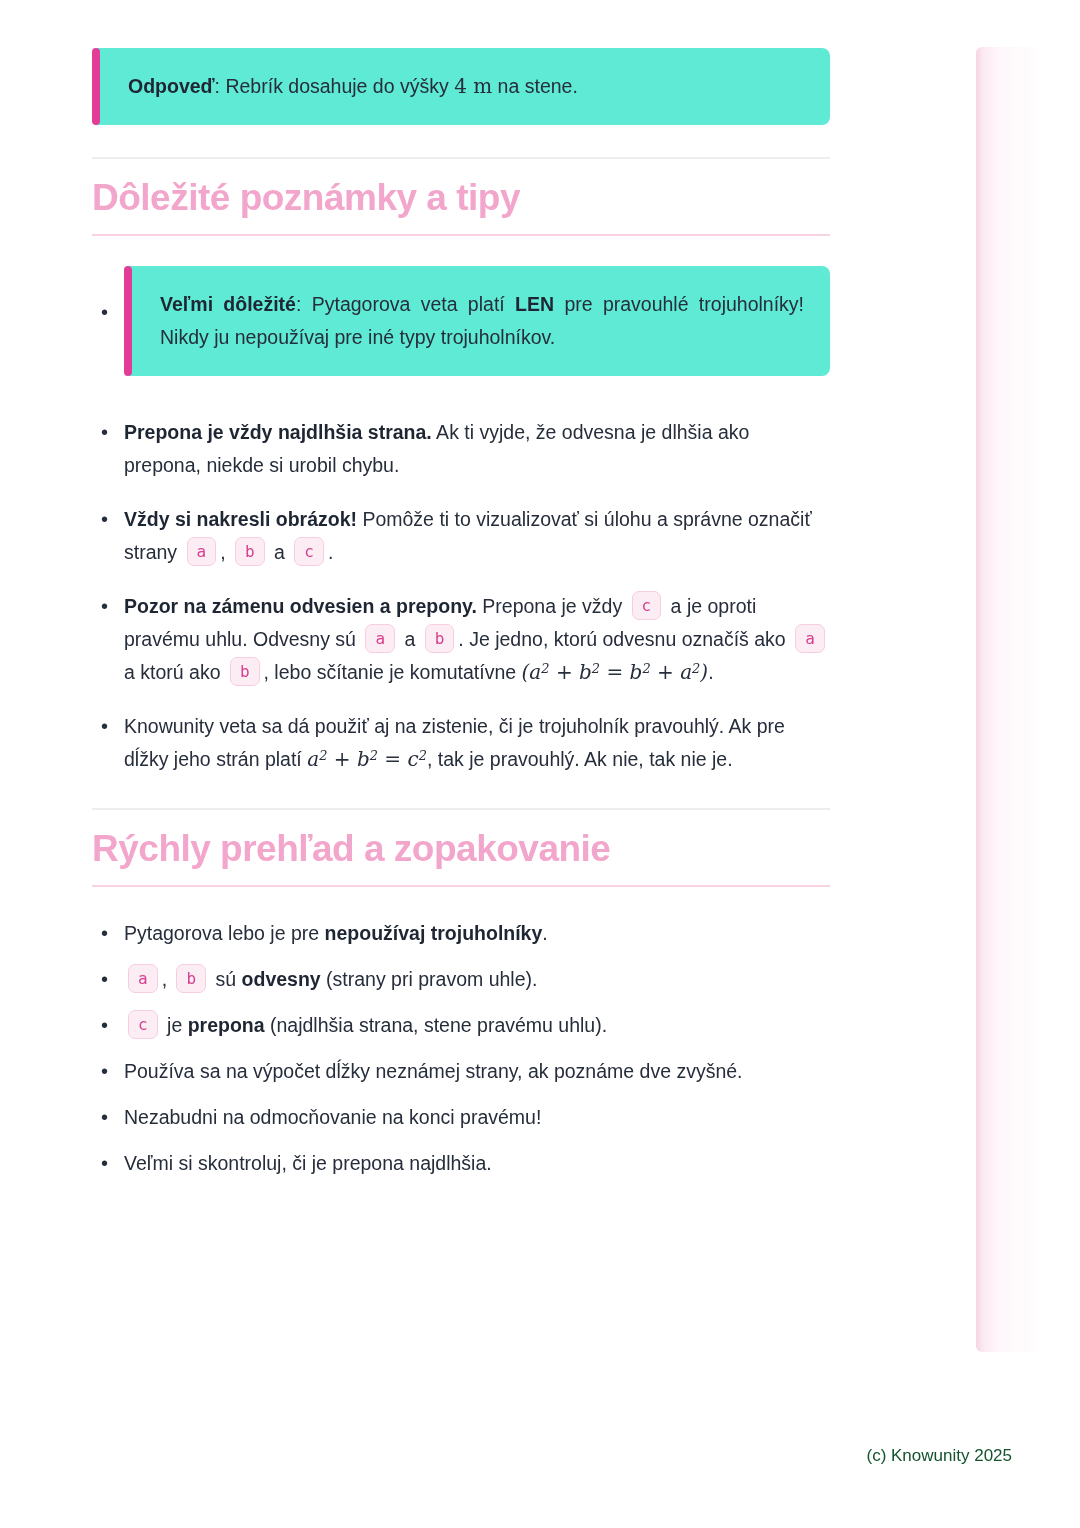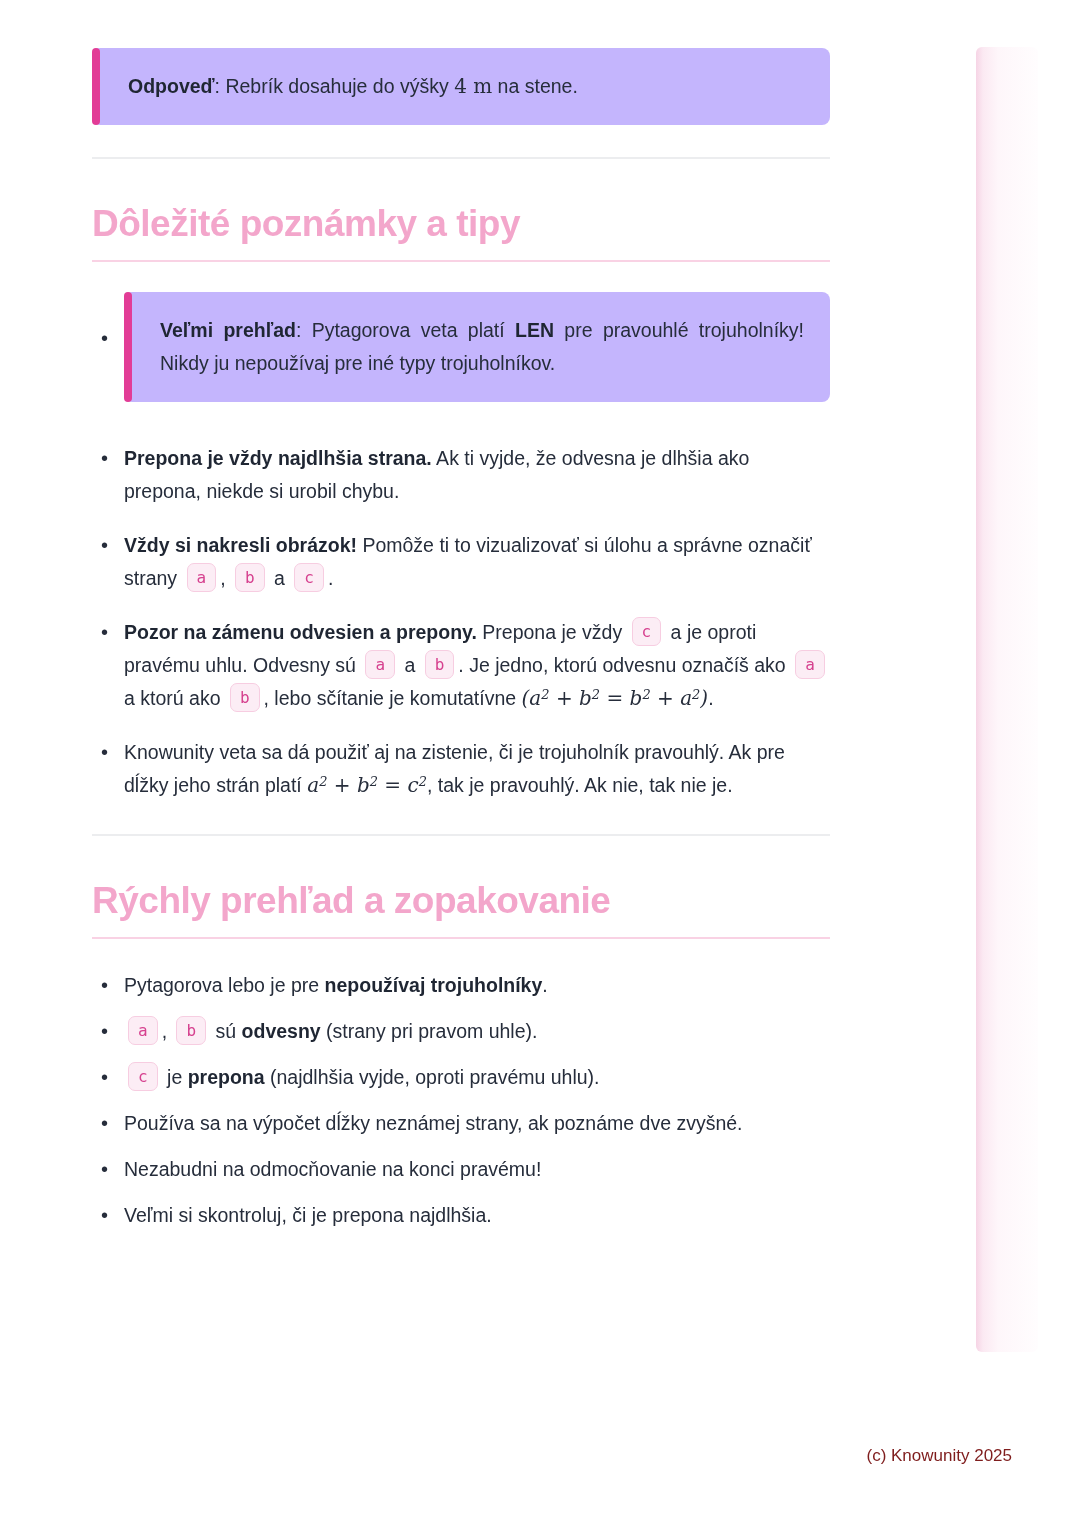--- a/index.html
+++ b/index.html
@@ -14,21 +14,21 @@
   }
   .content {
     position: absolute;
     left: 92px;
     top: 48px;
     width: 738px;
   }
   
   .callout {
     position: relative;
-    background: #c4b5fd;
+    background: #5eead4;
     border-radius: 8px;
     padding: 22px 26px 22px 36px;
     font-size: 19.5px;
     line-height: 33px;
   }
   .callout::before {
     content: "";
     position: absolute;
     left: 0; top: 0; bottom: 0;
     width: 8px;
@@ -41,21 +41,21 @@
     border: none;
     border-top: 2px solid #ecedef;
     margin: 32px 0 0 0;
   }
   
   .section-title {
     color: #f3a6cb;
     font-size: 37px;
     font-weight: 700;
     letter-spacing: -0.5px;
-    margin: 44px 0 0 0;
+    margin: 18px 0 0 0;
     padding-bottom: 15px;
     border-bottom: 2.5px solid #f9d2e4;
   }
   
   ul.bullet-list {
     list-style: none;
     margin: 30px 0 0 0;
     padding: 0;
   }
   ul.bullet-list > li {
@@ -112,21 +112,21 @@
     height: 1305px;
     border-radius: 6px;
     background: linear-gradient(to right, #f6d4e5 0px, #fbe9f2 7px, #fef6fa 22px, #fffdfe 62px);
   }
   
   .footer-credit {
     position: absolute;
     right: 68px;
     bottom: 62px;
     font-size: 17px;
-    color: #7f1d1d;
+    color: #14532d;
   }
 </style>
 </head>
 <body>
 
 <div class="page">
 
   <div class="side-accent"></div>
 
   <div class="content">
@@ -135,37 +135,37 @@
       <span><span class="seg-bold">Odpoveď</span><span class="seg-text">: Rebrík dosahuje do výšky </span><span class="seg-serif">4 m</span><span class="seg-text"> na stene.</span></span>
     </div>
 
     <hr class="divider">
 
     <h2 class="section-title">Dôležité poznámky a tipy</h2>
 
     <ul class="bullet-list list-notes">
       <li class="has-callout">
         <div class="callout justify">
-          <span><span class="seg-bold">Veľmi prehľad</span><span class="seg-text">: Pytagorova veta platí </span><span class="seg-bold">LEN</span><span class="seg-text"> pre pravouhlé trojuholníky! Nikdy ju nepoužívaj pre iné typy trojuholníkov.</span></span>
+          <span><span class="seg-bold">Veľmi dôležité</span><span class="seg-text">: Pytagorova veta platí </span><span class="seg-bold">LEN</span><span class="seg-text"> pre pravouhlé trojuholníky! Nikdy ju nepoužívaj pre iné typy trojuholníkov.</span></span>
         </div>
       </li>
       <li><span class="seg-bold">Prepona je vždy najdlhšia strana.</span><span class="seg-text"> Ak ti vyjde, že odvesna je dlhšia ako prepona, niekde si urobil chybu.</span></li>
       <li><span class="seg-bold">Vždy si nakresli obrázok!</span><span class="seg-text"> Pomôže ti to vizualizovať si úlohu a správne označiť strany </span><span class="seg-code">a</span><span class="seg-text">, </span><span class="seg-code">b</span><span class="seg-text"> a </span><span class="seg-code">c</span><span class="seg-text">.</span></li>
       <li><span class="seg-bold">Pozor na zámenu odvesien a prepony.</span><span class="seg-text"> Prepona je vždy </span><span class="seg-code">c</span><span class="seg-text"> a je oproti pravému uhlu. Odvesny sú </span><span class="seg-code">a</span><span class="seg-text"> a </span><span class="seg-code">b</span><span class="seg-text">. Je jedno, ktorú odvesnu označíš ako </span><span class="seg-code">a</span><span class="seg-text"> a ktorú ako </span><span class="seg-code">b</span><span class="seg-text">, lebo sčítanie je komutatívne </span><span class="seg-math">(a<sup>2</sup> + b<sup>2</sup> = b<sup>2</sup> + a<sup>2</sup>)</span><span class="seg-text">.</span></li>
       <li><span class="seg-text">Knowunity veta sa dá použiť aj na zistenie, či je trojuholník pravouhlý. Ak pre dĺžky jeho strán platí </span><span class="seg-math">a<sup>2</sup> + b<sup>2</sup> = c<sup>2</sup></span><span class="seg-text">, tak je pravouhlý. Ak nie, tak nie je.</span></li>
     </ul>
 
     <hr class="divider">
 
     <h2 class="section-title">Rýchly prehľad a zopakovanie</h2>
 
     <ul class="bullet-list list-summary">
       <li><span class="seg-text">Pytagorova lebo je pre </span><span class="seg-bold">nepoužívaj trojuholníky</span><span class="seg-text">.</span></li>
       <li><span class="seg-code">a</span><span class="seg-text">, </span><span class="seg-code">b</span><span class="seg-text"> sú </span><span class="seg-bold">odvesny</span><span class="seg-text"> (strany pri pravom uhle).</span></li>
-      <li><span class="seg-code">c</span><span class="seg-text"> je </span><span class="seg-bold">prepona</span><span class="seg-text"> (najdlhšia vyjde, oproti pravému uhlu).</span></li>
+      <li><span class="seg-code">c</span><span class="seg-text"> je </span><span class="seg-bold">prepona</span><span class="seg-text"> (najdlhšia strana, stene pravému uhlu).</span></li>
       <li><span class="seg-text">Používa sa na výpočet dĺžky neznámej strany, ak poznáme dve zvyšné.</span></li>
       <li><span class="seg-text">Nezabudni na odmocňovanie na konci pravému!</span></li>
       <li><span class="seg-text">Veľmi si skontroluj, či je prepona najdlhšia.</span></li>
     </ul>
 
   </div>
 
   <div class="footer-credit">(c) Knowunity 2025</div>
 
 </div>

